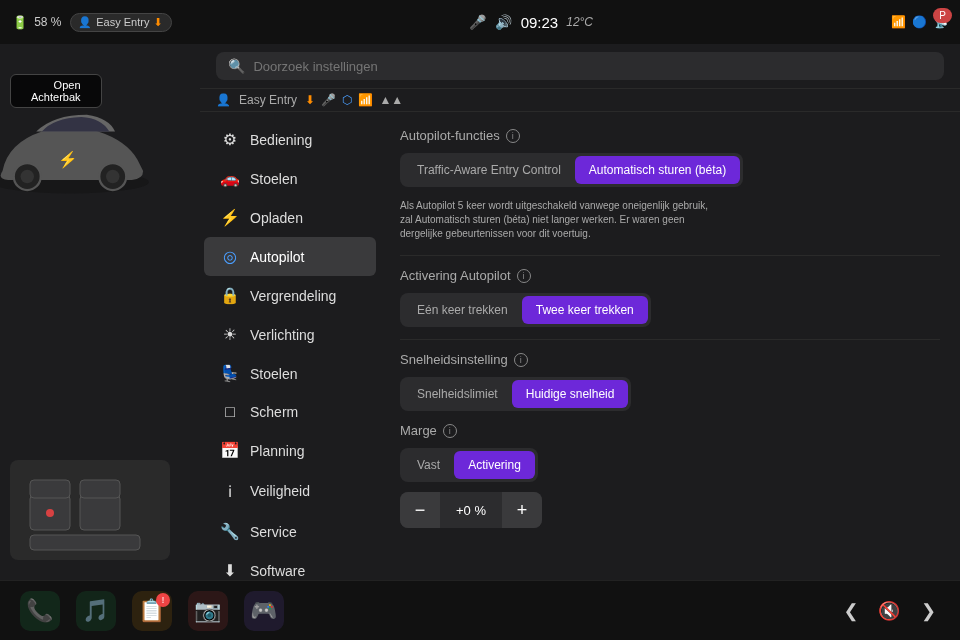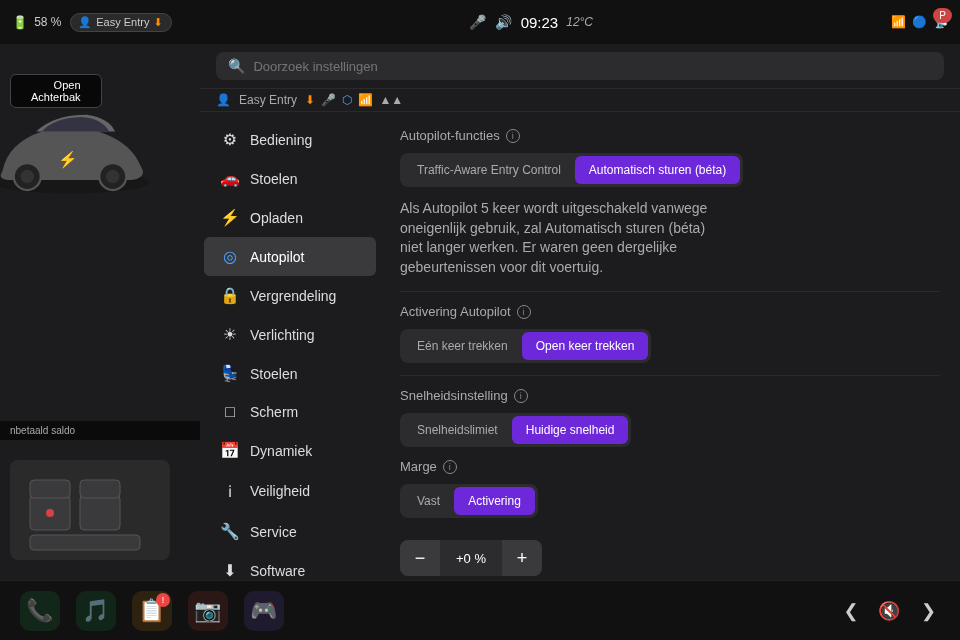--- a/index.html
+++ b/index.html
@@ -224,21 +224,21 @@
       border: none;
       white-space: nowrap;
     }
     .btn-option.active {
       background: #6d28d9;
       color: #fff;
     }
 
     
     .warning-text {
-      font-size: 14px;
+      font-size: 10px;
       color: #aaa;
       line-height: 1.4;
       margin-bottom: 14px;
       max-width: 320px;
     }
 
     
     .divider { height: 1px; background: #2a2a2a; margin: 12px 0; }
 
     
@@ -357,23 +357,20 @@
 
         <path d="M55 30 Q65 18 90 17 Q108 18 115 30Z" fill="#334"></path>
 
         <circle cx="42" cy="70" r="12" fill="#222" stroke="#555" stroke-width="2"></circle>
         <circle cx="42" cy="70" r="6" fill="#333"></circle>
         <circle cx="118" cy="70" r="12" fill="#222" stroke="#555" stroke-width="2"></circle>
         <circle cx="118" cy="70" r="6" fill="#333"></circle>
 
         <text x="78" y="60" fill="#4a9eff" font-size="14" text-anchor="middle">⚡</text>
       </svg>
-    </div>
-    <div class="unbetaald-label">
-      <span>nbetaald saldo</span>
     </div>
 
     <div class="car-seat-visual">
       <svg viewBox="0 0 140 90" width="140" height="90">
 
         <rect x="10" y="30" width="40" height="35" rx="4" fill="#3a3a3c" stroke="#555" stroke-width="1"></rect>
         <rect x="10" y="15" width="40" height="18" rx="4" fill="#3a3a3c" stroke="#555" stroke-width="1"></rect>
 
         <rect x="60" y="30" width="40" height="35" rx="4" fill="#3a3a3c" stroke="#555" stroke-width="1"></rect>
         <rect x="60" y="15" width="40" height="18" rx="4" fill="#3a3a3c" stroke="#555" stroke-width="1"></rect>
@@ -437,21 +434,21 @@
         <div class="nav-item">
           <span class="nav-icon">💺</span>
           <span>Stoelen</span>
         </div>
         <div class="nav-item">
           <span class="nav-icon">□</span>
           <span>Scherm</span>
         </div>
         <div class="nav-item">
           <span class="nav-icon">📅</span>
-          <span>Dynamiek</span>
+          <span>Planning</span>
         </div>
         <div class="nav-item">
           <span class="nav-icon">ℹ</span>
           <span>Veiligheid</span>
         </div>
         <div class="nav-item">
           <span class="nav-icon">🔧</span>
           <span>Service</span>
         </div>
         <div class="nav-item">
@@ -484,21 +481,21 @@
         <div class="section-heading">
           <span>Activering Autopilot</span>
           <span class="info-icon">i</span>
         </div>
 
         <div class="button-group">
           <button class="btn-option">
             <span>Eén keer trekken</span>
           </button>
           <button class="btn-option active">
-            <span>Open keer trekken</span>
+            <span>Twee keer trekken</span>
           </button>
         </div>
 
         <div class="divider"></div>
 
         <div class="section-heading">
           <span>Snelheidsinstelling</span>
           <span class="info-icon">i</span>
         </div>
 
@@ -509,21 +506,21 @@
           <button class="btn-option active">
             <span>Huidige snelheid</span>
           </button>
         </div>
 
         <div class="section-heading">
           <span>Marge</span>
           <span class="info-icon">i</span>
         </div>
 
-        <div class="button-group" style="margin-bottom:22px;">
+        <div class="button-group" style="margin-bottom:10px;">
           <button class="btn-option">
             <span>Vast</span>
           </button>
           <button class="btn-option active">
             <span>Activering</span>
           </button>
         </div>
 
         <div class="plus-minus-control">
           <button class="pm-btn">−</button>

